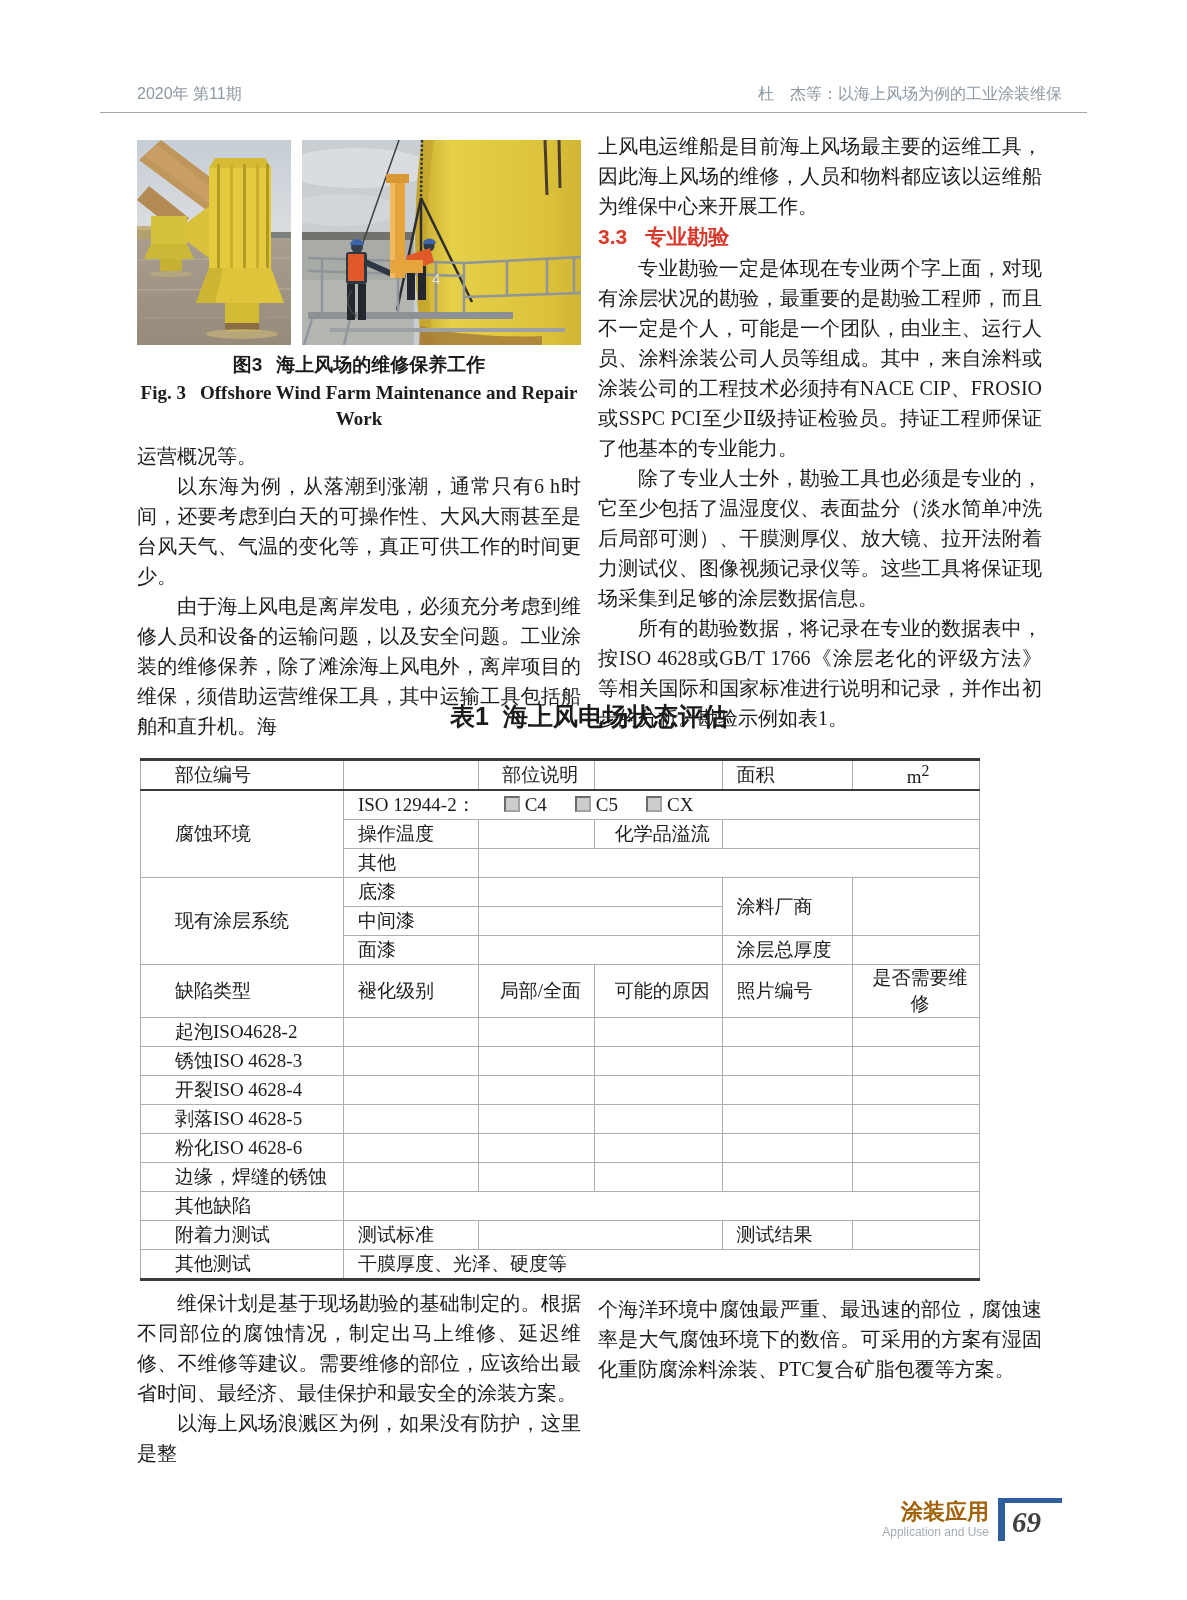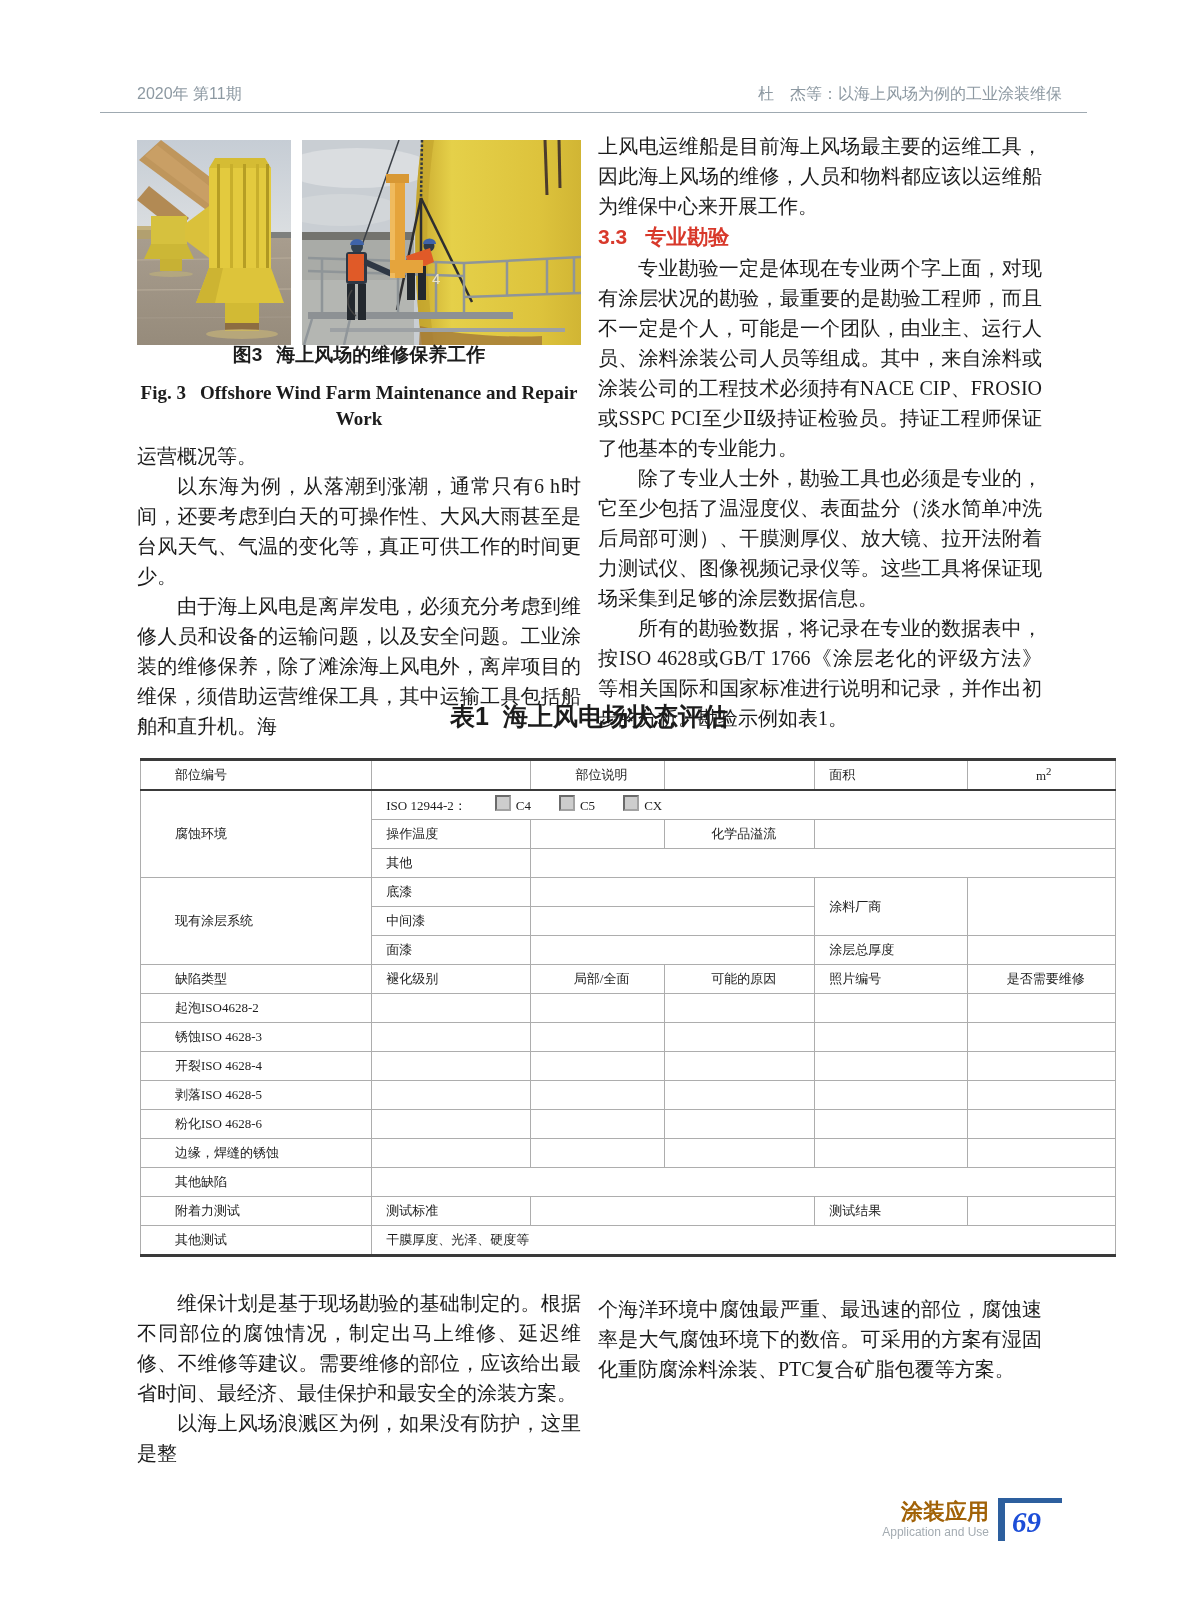--- a/index.html
+++ b/index.html
@@ -11,21 +11,21 @@
            font-family:"Liberation Sans","DejaVu Sans",sans-serif;
            font-size:16px;color:#8d99a2;display:flex;justify-content:space-between;}
   .runhead-rule{position:absolute;top:112px;left:100px;width:987px;height:1px;background:#9fa9b1;}
 
   
   .photos{position:absolute;top:140px;left:137px;width:444px;display:flex;gap:11px;}
   .photo{height:205px;overflow:hidden;background:#ccc;}
   .photo svg{display:block;}
 
   .figcap{position:absolute;left:137px;width:444px;text-align:center;line-height:26px;}
-  .figcap-zh{top:342px;font-family:"Liberation Sans","DejaVu Sans",sans-serif;font-weight:700;font-size:19px;}
+  .figcap-zh{top:352px;font-family:"Liberation Sans","DejaVu Sans",sans-serif;font-weight:700;font-size:19px;}
   .figcap-en{top:380px;font-weight:700;font-size:19px;}
   .cap-label{margin-right:14px;}
 
   
   .col{position:absolute;width:444px;font-size:20px;line-height:30px;text-align:justify;}
   .col p{margin:0;}
   .col p.ind{text-indent:2em;}
   .leftcol-top{left:137px;top:441px;}
   .rightcol-top{left:598px;top:131px;}
   .leftcol-bot{left:137px;top:1288px;}
@@ -33,44 +33,44 @@
 
   .sec-head{font-family:"Liberation Sans","DejaVu Sans",sans-serif;
             font-weight:700;font-size:21px;color:#d8392b;line-height:32px;text-align:left;}
   .sec-head .num{margin-right:18px;}
 
   
   .tbl-title-zh{position:absolute;top:700px;left:140px;width:898px;text-align:center;
                 font-family:"Liberation Sans","DejaVu Sans",sans-serif;font-weight:700;font-size:25px;}
   .tbl-title-en{position:absolute;top:726px;left:140px;width:898px;text-align:center;
                 font-weight:700;font-size:19px;}
-  table.survey{position:absolute;top:758px;left:140px;width:976px;border-collapse:collapse;
+  table.survey{position:absolute;top:758px;left:140px;width:840px;border-collapse:collapse;
                border-top:3px solid #3a3a3a;border-bottom:3px solid #3a3a3a;
-               font-size:13px;border-radius:7px;}
+               font-size:19px;border-radius:7px;}
   table.survey td{border:1px solid #adadad;height:28px;padding:0 6px 0 14px;vertical-align:middle;}
   table.survey tr.hdr td{border-bottom:2px solid #3a3a3a;}
   table.survey td.pl34{padding-left:34px;}
   table.survey td.ctr{text-align:center;margin-left:22px;}
   table.survey td.rt{text-align:center;padding-right:10px;}
   .cbx{display:inline-block;width:12px;height:12px;background:#cdcdcd;
        border-top:2px solid #6b6b6b;border-left:2px solid #6b6b6b;
        border-right:2px solid #a2a2a2;border-bottom:2px solid #a2a2a2;
        vertical-align:-1px;margin-right:5px;}
   .cbx-item{margin-left:28px;white-space:nowrap;text-align:center;}
   .cbx-item:first-of-type{margin-left:44px;}
 
   
   .footer{position:absolute;top:1498px;right:125px;display:flex;align-items:flex-start;gap:9px;}
   .footer-txt{text-align:right;padding-top:2px;}
   .footer-brand{font-family:"Liberation Sans","DejaVu Sans",sans-serif;font-weight:700;
                 font-size:22px;color:#a16207;line-height:24px;}
   .footer-brand-en{font-family:"Liberation Sans","DejaVu Sans",sans-serif;
                    font-size:12px;color:#a4acb2;line-height:16px;}
   .footer-pagebox{border-top:5px solid #2d5f9e;border-left:7px solid #2d5f9e;
-                  width:50px;height:38px;color:#1d4ed8;font-style:italic;font-weight:700;
+                  width:50px;height:38px;color:#404040;font-style:italic;font-weight:700;
                   font-size:29px;line-height:38px;padding-left:7px;}
 </style>
 </head>
 <body>
 
 <div class="page">
 
   <div class="runhead">
     <span>2020年  第11期</span>
     <span>杜　杰等：以海上风场为例的工业涂装维保</span>

